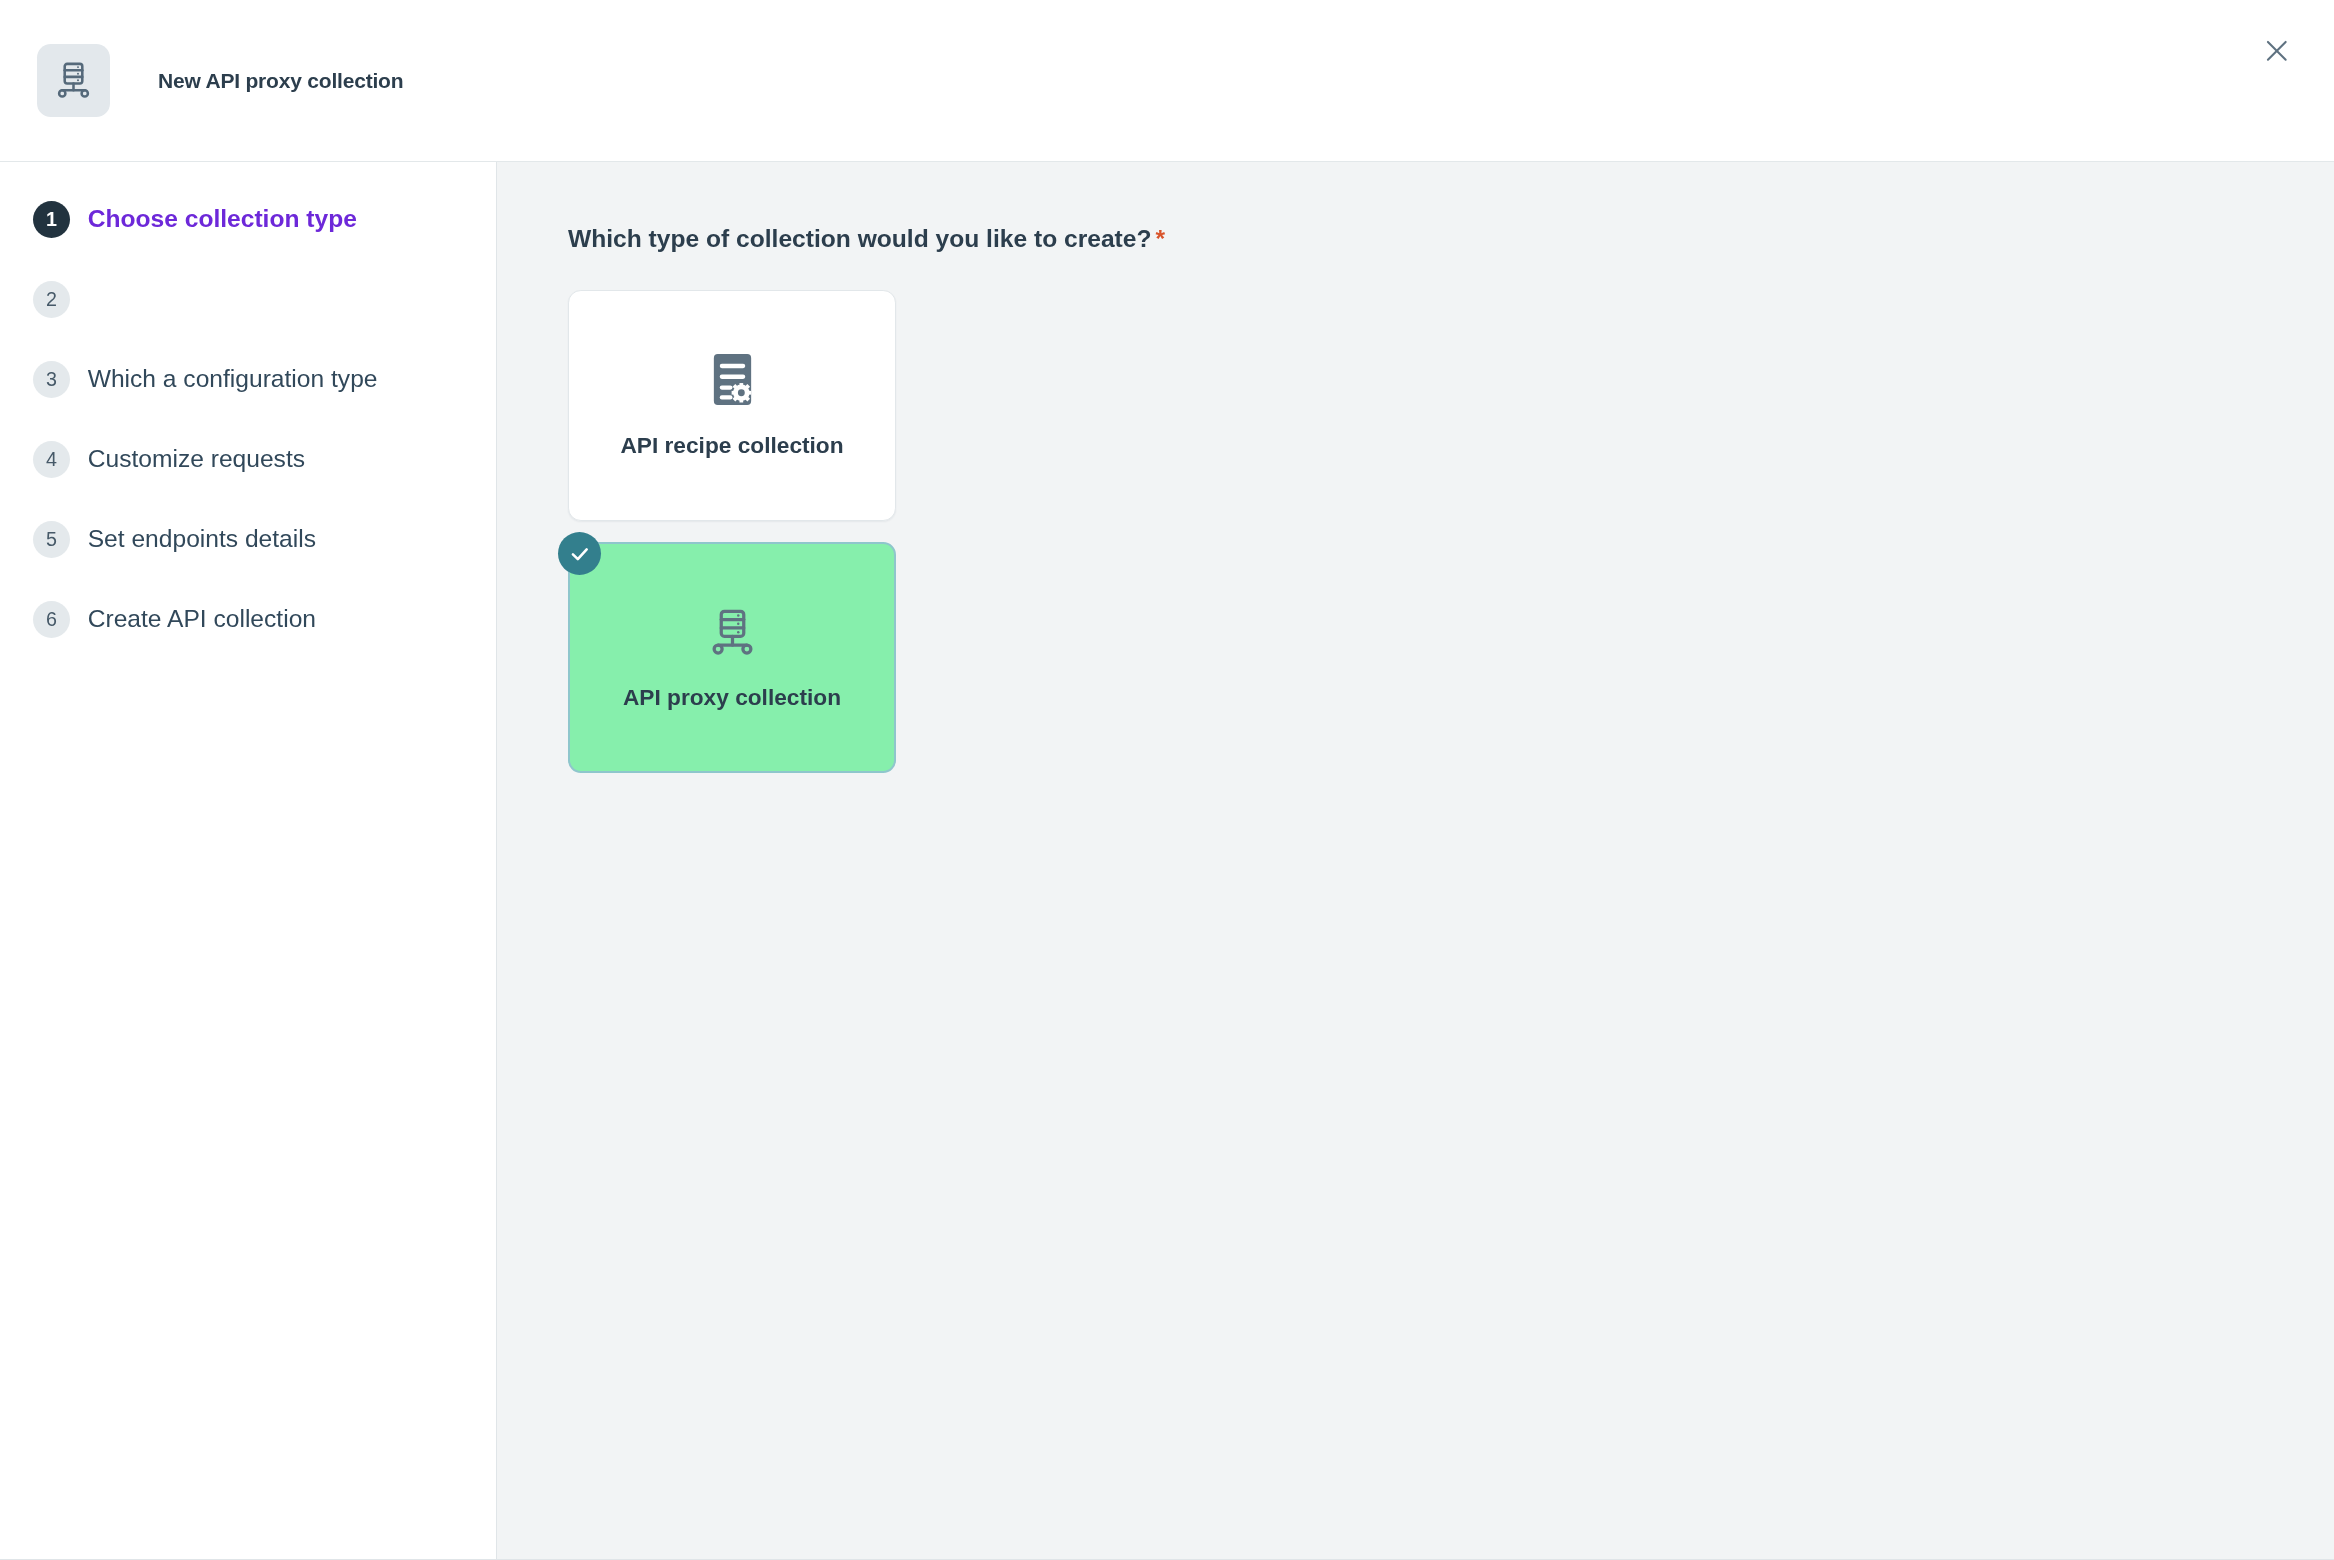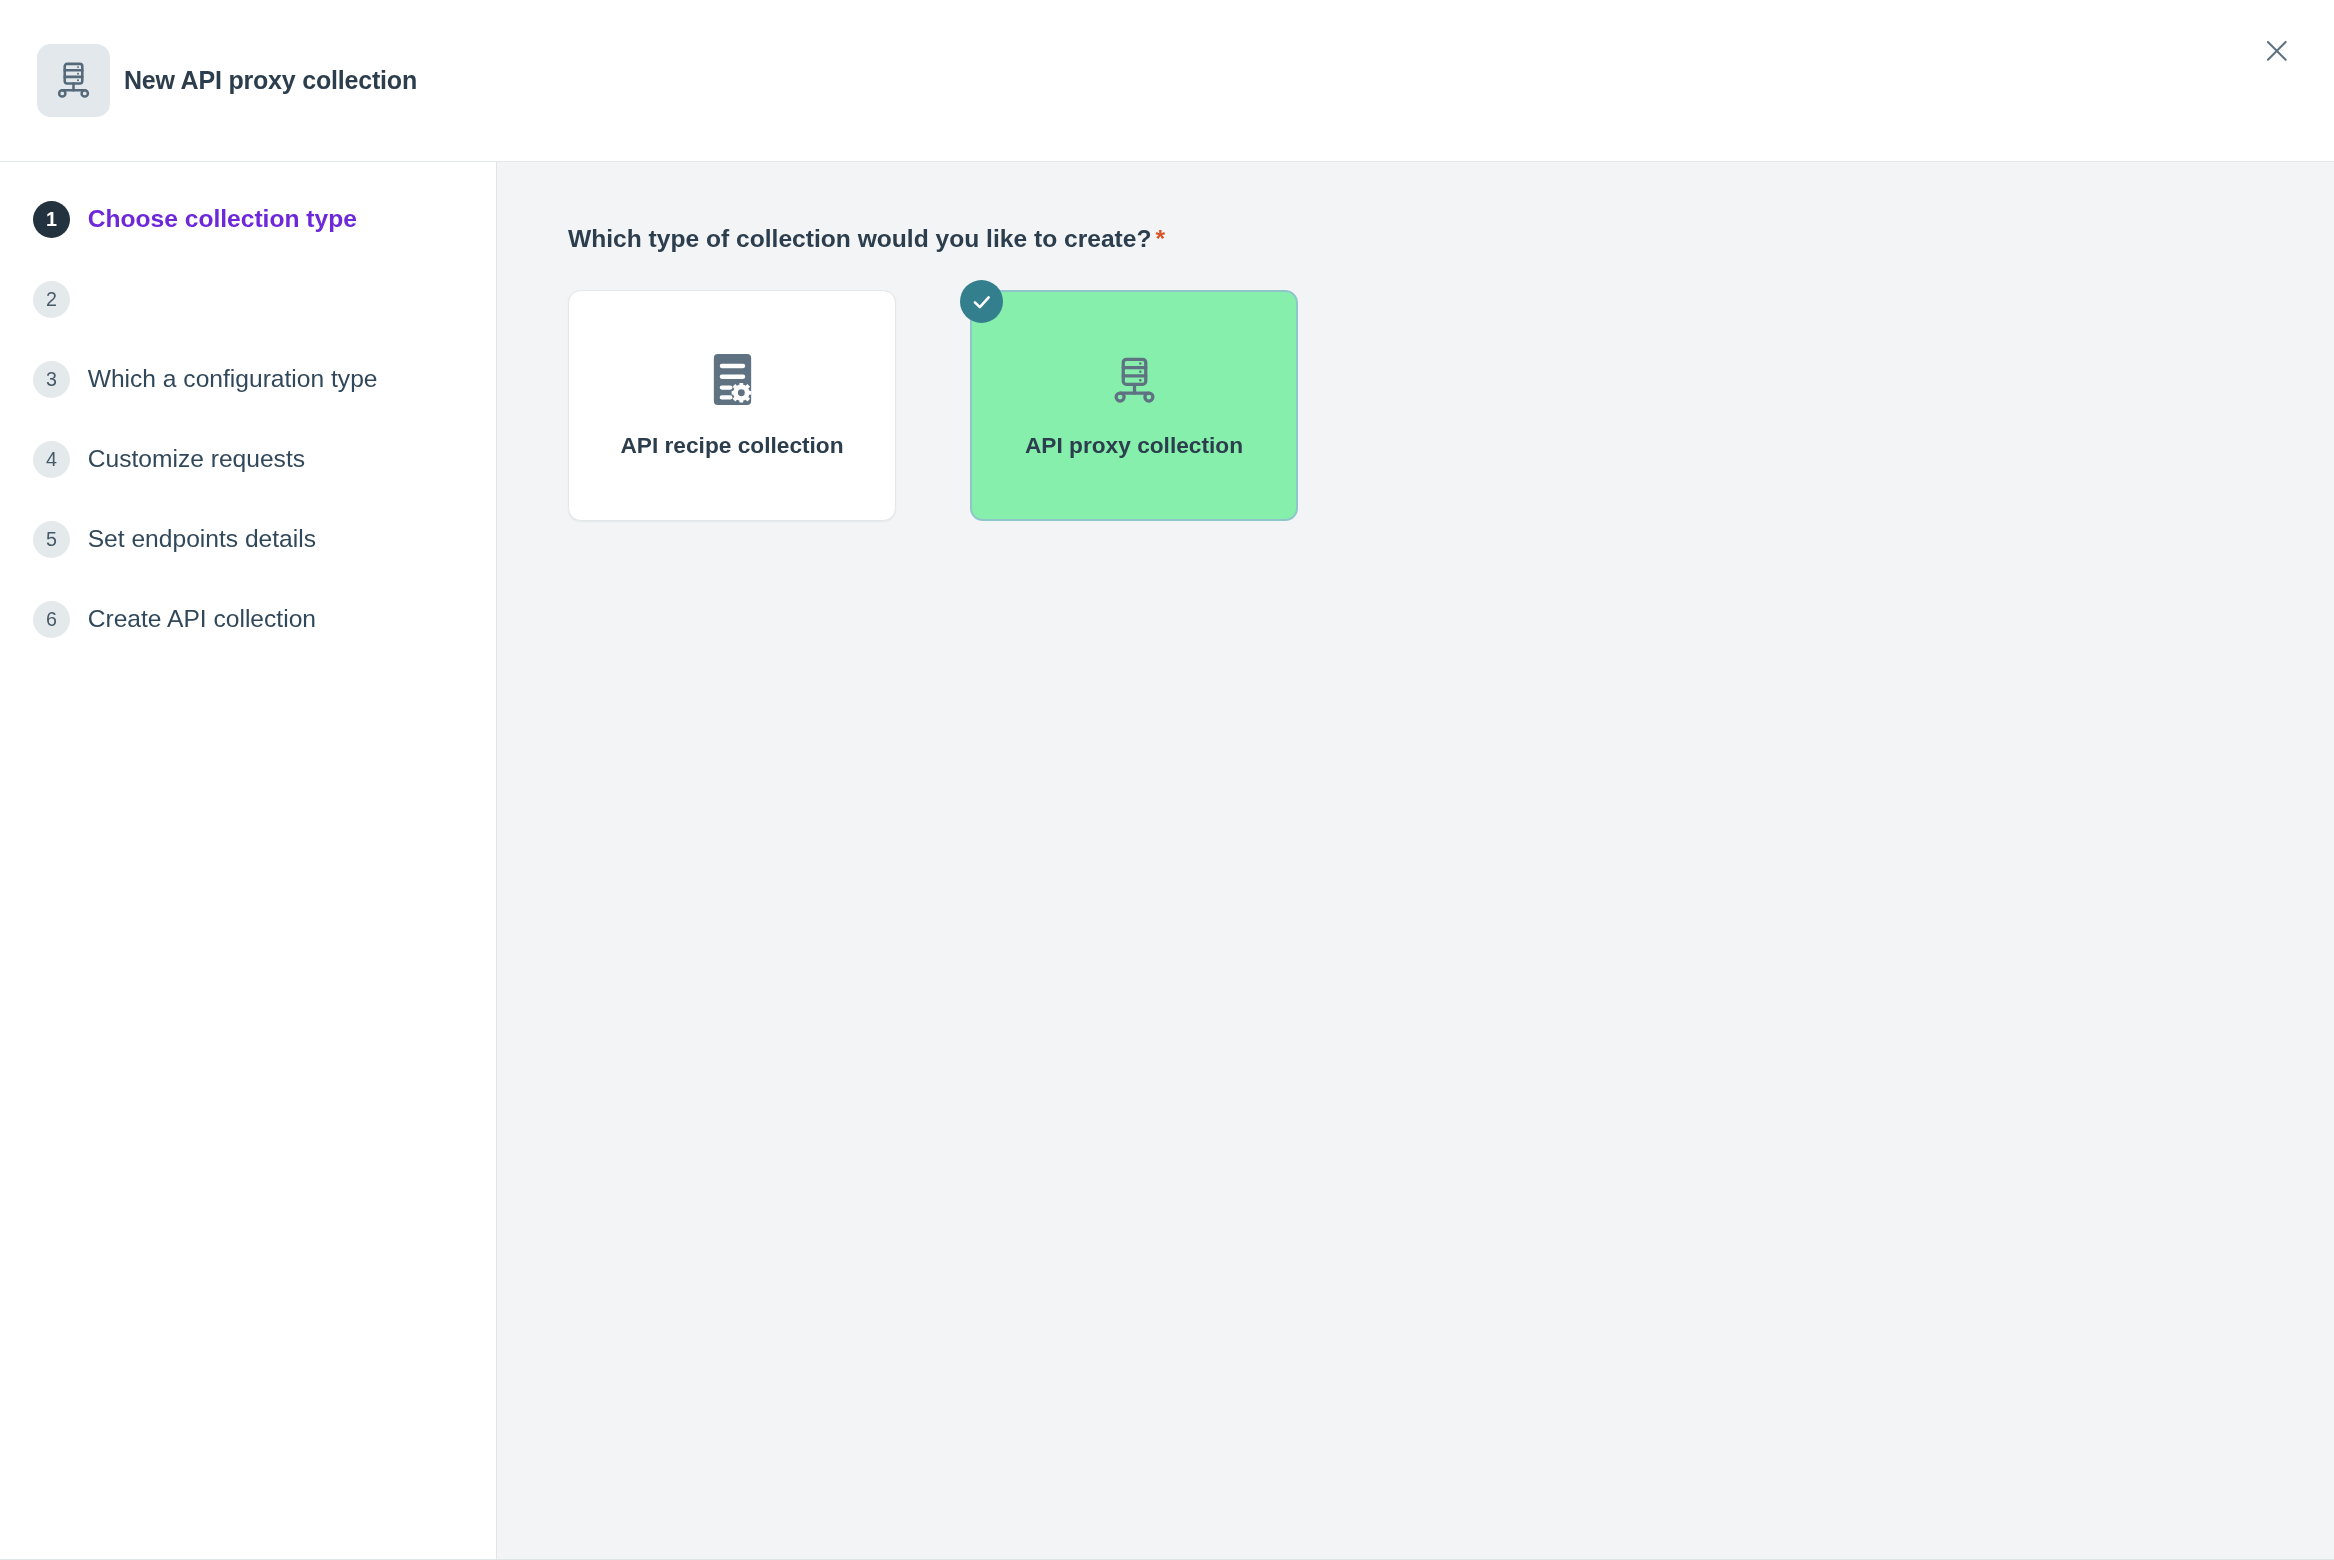--- a/index.html
+++ b/index.html
@@ -35,22 +35,22 @@
     width: 73px;
     height: 73px;
     border-radius: 13.8px;
     background: #e3e8ec;
     display: flex;
     align-items: center;
     justify-content: center;
     flex: none;
   }
   .header-title {
-    margin-left: 14px;
-    font-size: 25px;
+    margin-left: 48px;
+    font-size: 21px;
     font-weight: 700;
     color: #2c3e4d;
     letter-spacing: -0.2px;
   }
   .close-btn {
     position: absolute;
     top: 27.6px;
     right: 35px;
     width: 47px;
     height: 47px;
@@ -128,21 +128,21 @@
     color: #2c3e4d;
     margin-bottom: 37px;
   }
   .required-star {
     color: #d9542b;
     font-weight: 700;
     font-size: 24.6px;
     margin-left: 3.9px;
   }
 
-  .card-row { display: flex; gap: 74px; }
+  .card-row { display: flex; gap: 21px; flex-direction: column; }
 
   .type-card {
     width: 328px;
     height: 231px;
     border-radius: 12.8px;
     background: #ffffff;
     border: 1px solid #e2e7ea;
     box-shadow: 0 1px 2px rgba(20,40,60,0.06);
     display: flex;
     flex-direction: column;

